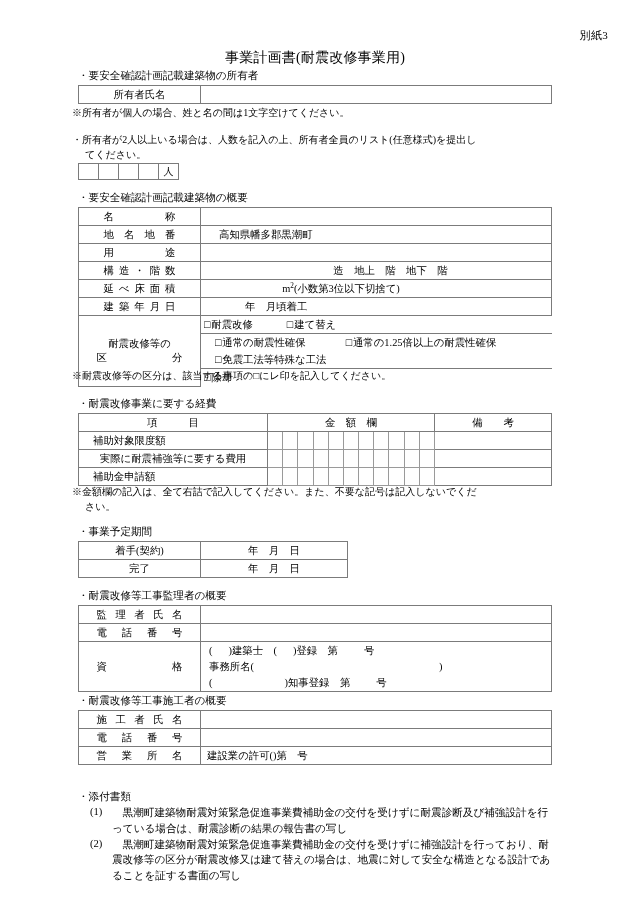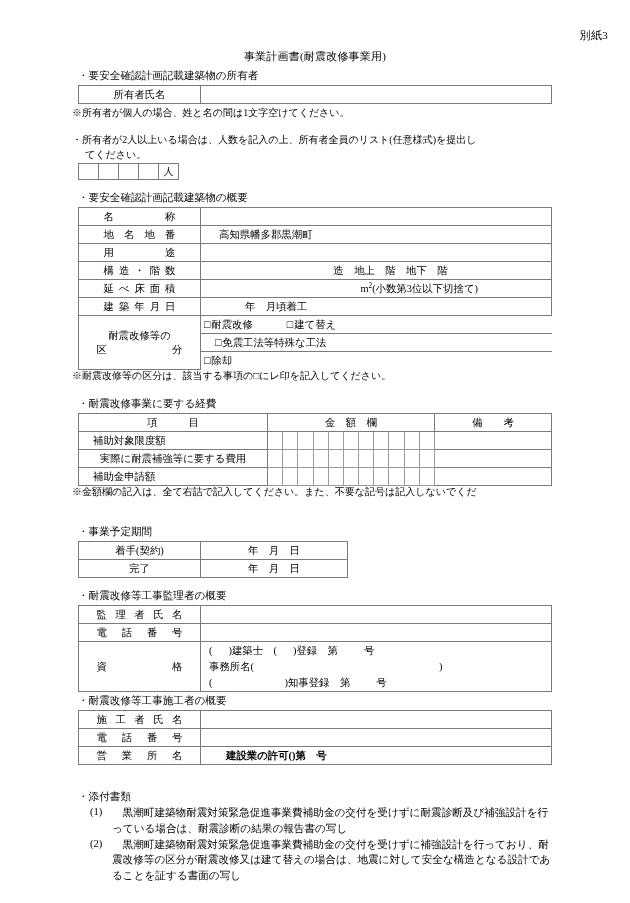--- a/index.html
+++ b/index.html
@@ -31,21 +31,21 @@
     right: 22px;
     font-size: 11px;
     letter-spacing: .3px;
   }
   .doc-title {
     position: absolute;
     top: 49px;
     left: 0;
     width: 630px;
     text-align: center;
-    font-size: 11px;
+    font-size: 14px;
     letter-spacing: .2px;
   }
 
   
   .section {
     position: absolute;
     left: 78px;
     width: 474px;
   }
   .sec-head {
@@ -245,37 +245,42 @@
       <tr>
         <td class="lbl"><span class="spread">用　　途</span></td>
         <td class="val"></td>
       </tr>
       <tr>
         <td class="lbl"><span class="spread">構 造 ・ 階 数</span></td>
         <td class="val" style="text-align:center;padding-left:32px;">造　地上　階　地下　階</td>
       </tr>
       <tr>
         <td class="lbl"><span class="spread">延 べ 床 面 積</span></td>
-        <td class="val" style="text-align:right;padding-right:73px;">m<sup style="font-size:.7em">2</sup>(小数第3位以下切捨て)</td>
+        <td class="val" style="text-align:center;padding-right:73px;">m<sup style="font-size:.7em">2</sup>(小数第3位以下切捨て)</td>
       </tr>
       <tr>
         <td class="lbl"><span class="spread">建 築 年 月 日</span></td>
         <td class="val" style="padding-left:44px;">年　月頃着工</td>
       </tr>
       <tr>
         <td class="lbl">
           <div>耐震改修等の</div>
           <div><span class="spread w86">区　　　　分</span></div>
         </td>
         <td class="ckrow">
           <table>
             <tbody>
                   <tr>
               <td>
                 <span class="cb">耐震改修</span><span class="gap-a"></span><span class="cb">建て替え</span>
+              </td>
+            </tr>
+            <tr>
+              <td class="indent1" style="border-bottom:0;">
+                <span class="cb">通常の耐震性確保</span><span class="gap-b"></span><span class="cb">通常の1.25倍以上の耐震性確保</span>
               </td>
             </tr>
             <tr>
               <td class="indent1" style="border-top:0;">
                 <span class="cb">免震工法等特殊な工法</span>
               </td>
             </tr>
             <tr>
               <td>
                 <span class="cb">除却</span>
@@ -341,20 +346,23 @@
         <td class="cell"></td>
         <td class="cell"></td>
         <td class="cell"></td>
         <td class="cell"></td>
         <td></td>
       </tr>
     </tbody>
       </table>
   </div>
   <div class="note" style="top:485px;">※金額欄の記入は、全て右詰で記入してください。また、不要な記号は記入しないでくだ</div>
+  <div class="note" style="top:500px;">
+    <span class="note-ind">さい。</span>
+  </div>
 
   <div class="section" style="top:525px;">
     <div class="sec-head">事業予定期間</div>
     <table class="frm" style="width:270px;">
       <tbody>
           <tr>
         <td class="lbl" style="width:115px;">着手(契約)</td>
         <td class="val" style="text-align:center;">年　月　日</td>
       </tr>
       <tr>
@@ -396,21 +404,21 @@
           <tr>
         <td class="lbl" style="width:115px;"><span class="spread w86">施 工 者 氏 名</span></td>
         <td class="val"></td>
       </tr>
       <tr>
         <td class="lbl"><span class="spread w86">電 話 番 号</span></td>
         <td class="val"></td>
       </tr>
       <tr>
         <td class="lbl"><span class="spread w86">営 業 所 名</span></td>
-        <td class="val" style="padding-left:25px;font-weight:bold;">建設業の許可()第　号</td>
+        <td class="val" style="padding-left:6px;">建設業の許可()第　号</td>
       </tr>
     </tbody>
       </table>
   </div>
 
   <div class="attach" style="top:790px;">
     <div class="hd">添付書類</div>
     <div class="li">
       <div class="num">(1)</div>
       <div class="txt">　黒潮町建築物耐震対策緊急促進事業費補助金の交付を受けずに耐震診断及び補強設計を行っている場合は、耐震診断の結果の報告書の写し</div>

